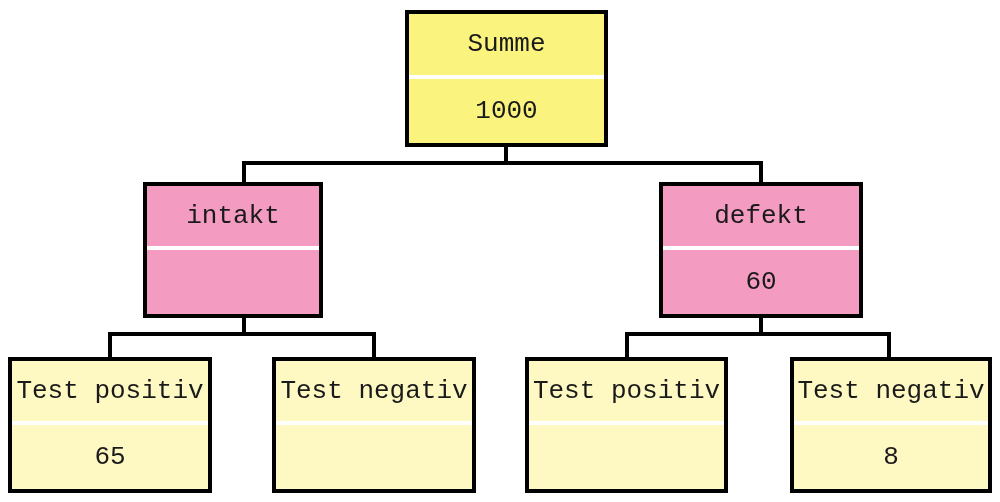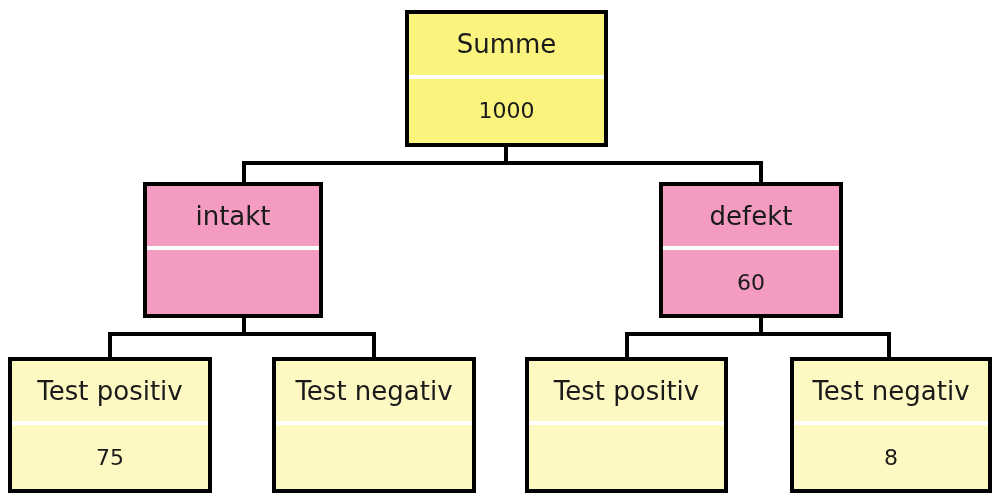--- a/index.html
+++ b/index.html
@@ -7,20 +7,21 @@
     padding: 0;
     background: #ffffff;
     font-family: "DejaVu Sans", "Liberation Sans", sans-serif;
   }
   .canvas {
     position: relative;
     width: 1000px;
     height: 502px;
     background: #ffffff;
     overflow: hidden;
+    font-family: Liberation Mono, monospace;
   }
   .node {
     position: absolute;
     border: 4px solid #000000;
     box-sizing: border-box;
     display: flex;
     flex-direction: column;
     color: #1a1a1a;
   }
   .node .label-row {
@@ -30,29 +31,29 @@
     align-items: center;
     justify-content: center;
     font-size: 26px;
     white-space: nowrap;
   }
   .node .value-row {
     flex: 1 1 auto;
     display: flex;
     align-items: center;
     justify-content: center;
-    font-size: 22px;
+    font-size: 26px;
   }
   .fill-root   { background: #FAF47E; }
   .fill-branch { background: #F49BC1; }
   .fill-leaf   { background: #fef9c3; }
 
   .node-root       { left: 405px; top: 10px;  width: 203px; height: 137px; }
   .node-intakt     { left: 143px; top: 182px; width: 180px; height: 136px; }
-  .node-defekt     { left: 659px; top: 182px; width: 184px; height: 136px; }
+  .node-defekt     { left: 659px; top: 182px; width: 204px; height: 136px; }
   .node-leaf-1     { left: 8px;   top: 357px; width: 204px; height: 136px; }
   .node-leaf-2     { left: 272px; top: 357px; width: 204px; height: 136px; }
   .node-leaf-3     { left: 525px; top: 357px; width: 203px; height: 136px; }
   .node-leaf-4     { left: 790px; top: 357px; width: 202px; height: 136px; }
 
   .line {
     position: absolute;
     background: #000000;
   }
   
@@ -98,21 +99,21 @@
     <div class="label-row">intakt</div>
   </div>
 
   <div class="node node-defekt fill-branch">
     <div class="label-row">defekt</div>
     <div class="value-row">60</div>
   </div>
 
   <div class="node node-leaf-1 fill-leaf">
     <div class="label-row">Test positiv</div>
-    <div class="value-row">75</div>
+    <div class="value-row">65</div>
   </div>
 
   <div class="node node-leaf-2 fill-leaf">
     <div class="label-row">Test negativ</div>
   </div>
 
   <div class="node node-leaf-3 fill-leaf">
     <div class="label-row">Test positiv</div>
   </div>
 

